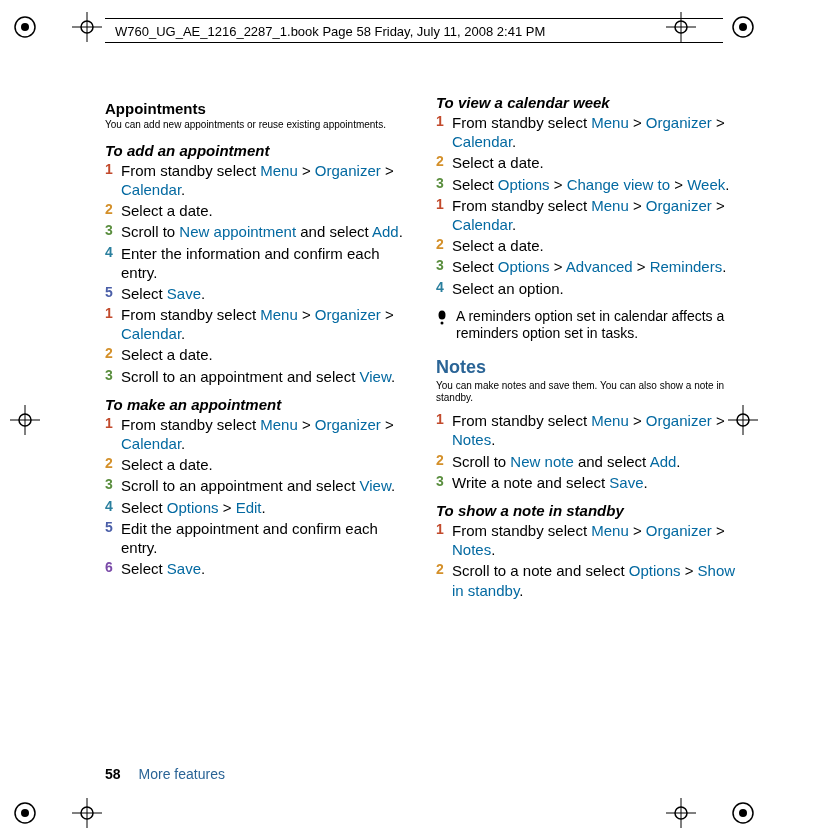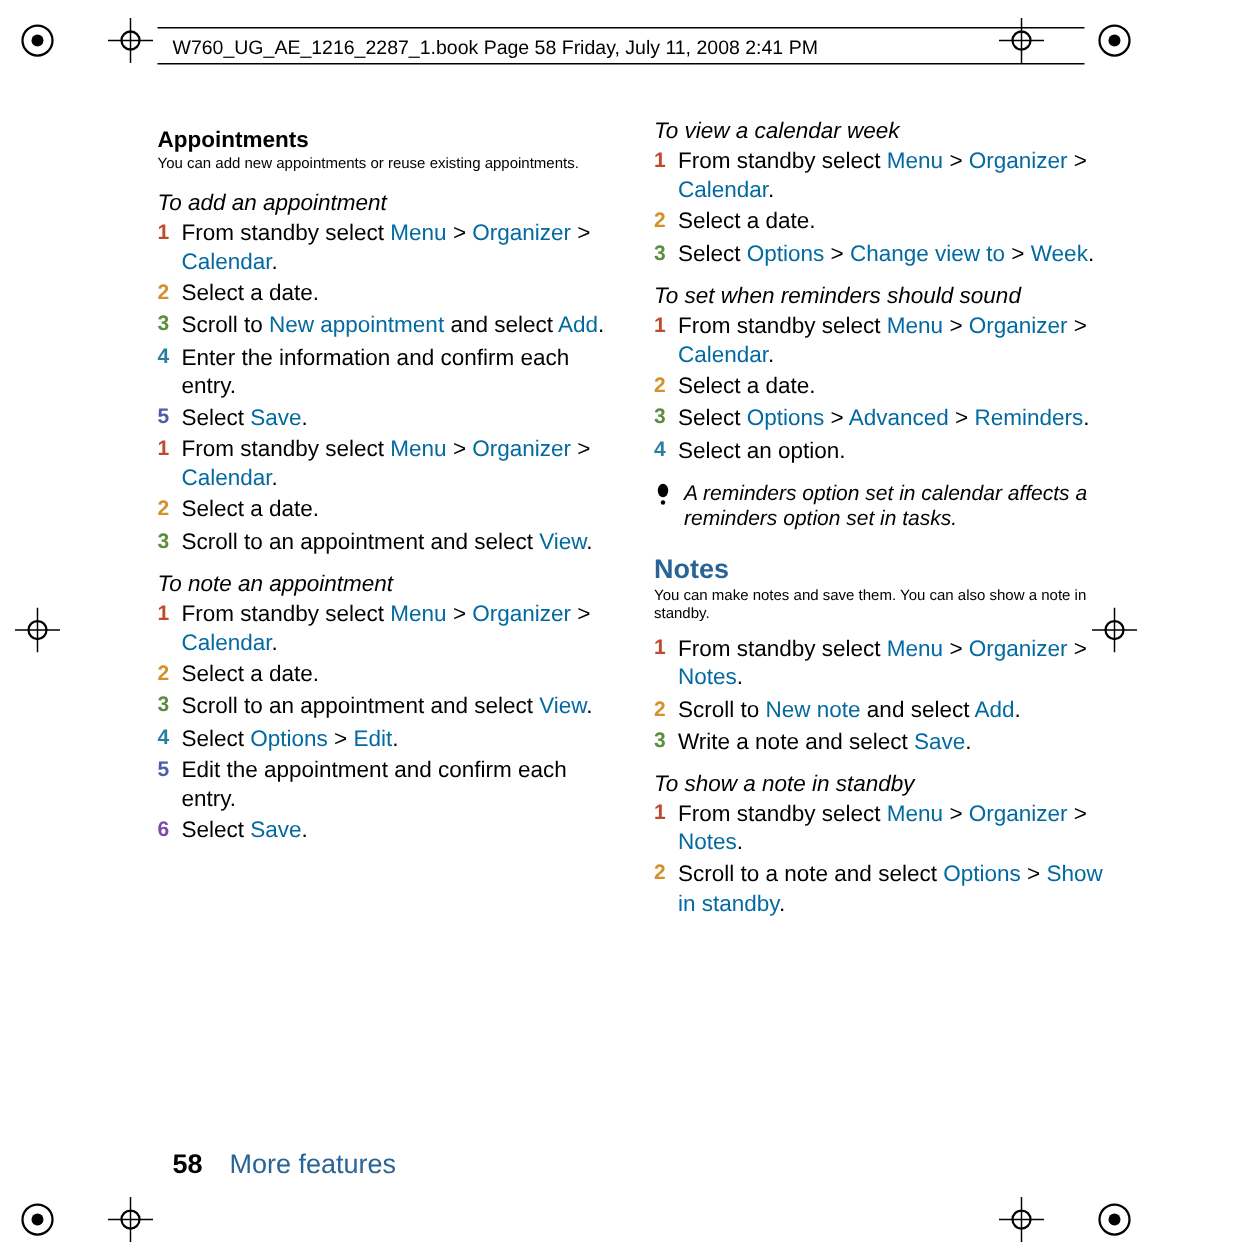--- a/index.html
+++ b/index.html
@@ -5,45 +5,45 @@
   * { margin: 0; padding: 0; box-sizing: border-box; }
   html, body { width: 840px; height: 840px; background: #fff; font-family: Arial, Helvetica, sans-serif; color: #000; }
   .page { position: relative; width: 768px; height: 840px; }
 
   
   .reg { position: absolute; width: 30px; height: 30px; }
   .reg svg { width: 100%; height: 100%; display: block; }
   .header-text { position: absolute; top: 24px; left: 115px; font-size: 13px; }
 
   
-  .content { position: absolute; top: 79px; left: 105px; width: 640px; display: flex; gap: 22px; }
+  .content { position: absolute; top: 94px; left: 105px; width: 640px; display: flex; gap: 22px; }
   .col { width: 310px; }
 
   .section-heading { font-weight: bold; font-size: 15px; margin-top: 6px; margin-bottom: 2px; }
   .body-text { font-size: 10px; line-height: 1.28; margin-bottom: 6px; }
-  .task-heading { font-style: italic; font-weight: normal; font-size: 15px; margin-top: 10px; margin-bottom: 2px; }
+  .task-heading { font-style: italic; font-weight: bold; font-size: 15px; margin-top: 10px; margin-bottom: 2px; }
 
   ol.steps { list-style: none; padding: 0; margin: 0 0 2px 0; }
   ol.steps > li { font-size: 15px; line-height: 1.28; margin-bottom: 2px; position: relative; padding-left: 16px; }
   ol.steps > li .num { position: absolute; left: 0; top: 0; font-weight: bold; font-size: 14px; }
   .n1 .num { color: #c24a2c; }
   .n2 .num { color: #d4902a; }
   .n3 .num { color: #5a8e3e; }
   .n4 .num { color: #2a7f9e; }
   .n5 .num { color: #4a5ea8; }
   .n6 .num { color: #7a4aa8; }
   .nav { color: #0369a1; }
 
   .notes-heading { color: #2a6496; font-weight: bold; font-size: 18px; margin-top: 14px; margin-bottom: 2px; }
 
-  .note-block { display: flex; gap: 8px; margin-top: 10px; margin-bottom: 4px; font-size: 14px; font-style: italic; line-height: 1.25; }
+  .note-block { display: flex; gap: 8px; margin-top: 10px; margin-bottom: 4px; font-size: 14px; line-height: 1.25; }
   .note-icon { width: 12px; flex-shrink: 0; margin-top: 2px; }
   .note-icon svg { width: 12px; height: 18px; display: block; }
 
-  .footer { position: absolute; left: 115px; top: 766px; font-size: 18px; }
+  .footer { position: absolute; left: 105px; top: 766px; font-size: 14px; }
   .footer .pn { font-weight: bold; margin-right: 18px; }
   .footer .sect { color: #2a6496; }
 </style>
 </head>
 <body>
 
 <div class="page">
 
   <div class="reg" style="top:12px;left:72px">
     <svg viewBox="0 0 30 30">
@@ -135,40 +135,39 @@
         <li class="n4"><span class="num">4</span><span>Enter the information and confirm each entry.</span></li>
         <li class="n5"><span class="num">5</span><span>Select </span><span class="nav">Save</span><span>.</span></li>
       </ol>
 
       <ol class="steps">
         <li class="n1"><span class="num">1</span><span>From standby select </span><span class="nav">Menu</span><span> &gt; </span><span class="nav">Organizer</span><span> &gt; </span><span class="nav">Calendar</span><span>.</span></li>
         <li class="n2"><span class="num">2</span><span>Select a date.</span></li>
         <li class="n3"><span class="num">3</span><span>Scroll to an appointment and select </span><span class="nav">View</span><span>.</span></li>
       </ol>
 
-      <div class="task-heading">To note an appointment</div>
+      <div class="task-heading">To make an appointment</div>
       <ol class="steps">
         <li class="n1"><span class="num">1</span><span>From standby select </span><span class="nav">Menu</span><span> &gt; </span><span class="nav">Organizer</span><span> &gt; </span><span class="nav">Calendar</span><span>.</span></li>
         <li class="n2"><span class="num">2</span><span>Select a date.</span></li>
         <li class="n3"><span class="num">3</span><span>Scroll to an appointment and select </span><span class="nav">View</span><span>.</span></li>
         <li class="n4"><span class="num">4</span><span>Select </span><span class="nav">Options</span><span> &gt; </span><span class="nav">Edit</span><span>.</span></li>
         <li class="n5"><span class="num">5</span><span>Edit the appointment and confirm each entry.</span></li>
         <li class="n6"><span class="num">6</span><span>Select </span><span class="nav">Save</span><span>.</span></li>
       </ol>
     </div>
 
     <div class="col">
       <div class="task-heading" style="margin-top:0">To view a calendar week</div>
       <ol class="steps">
         <li class="n1"><span class="num">1</span><span>From standby select </span><span class="nav">Menu</span><span> &gt; </span><span class="nav">Organizer</span><span> &gt; </span><span class="nav">Calendar</span><span>.</span></li>
         <li class="n2"><span class="num">2</span><span>Select a date.</span></li>
         <li class="n3"><span class="num">3</span><span>Select </span><span class="nav">Options</span><span> &gt; </span><span class="nav">Change view to</span><span> &gt; </span><span class="nav">Week</span><span>.</span></li>
       </ol>
 
-      <div class="task-heading">To set when reminders should sound</div>
       <ol class="steps">
         <li class="n1"><span class="num">1</span><span>From standby select </span><span class="nav">Menu</span><span> &gt; </span><span class="nav">Organizer</span><span> &gt; </span><span class="nav">Calendar</span><span>.</span></li>
         <li class="n2"><span class="num">2</span><span>Select a date.</span></li>
         <li class="n3"><span class="num">3</span><span>Select </span><span class="nav">Options</span><span> &gt; </span><span class="nav">Advanced</span><span> &gt; </span><span class="nav">Reminders</span><span>.</span></li>
         <li class="n4"><span class="num">4</span><span>Select an option.</span></li>
       </ol>
 
       <div class="note-block">
         <div class="note-icon">
           <svg viewBox="0 0 12 18">

